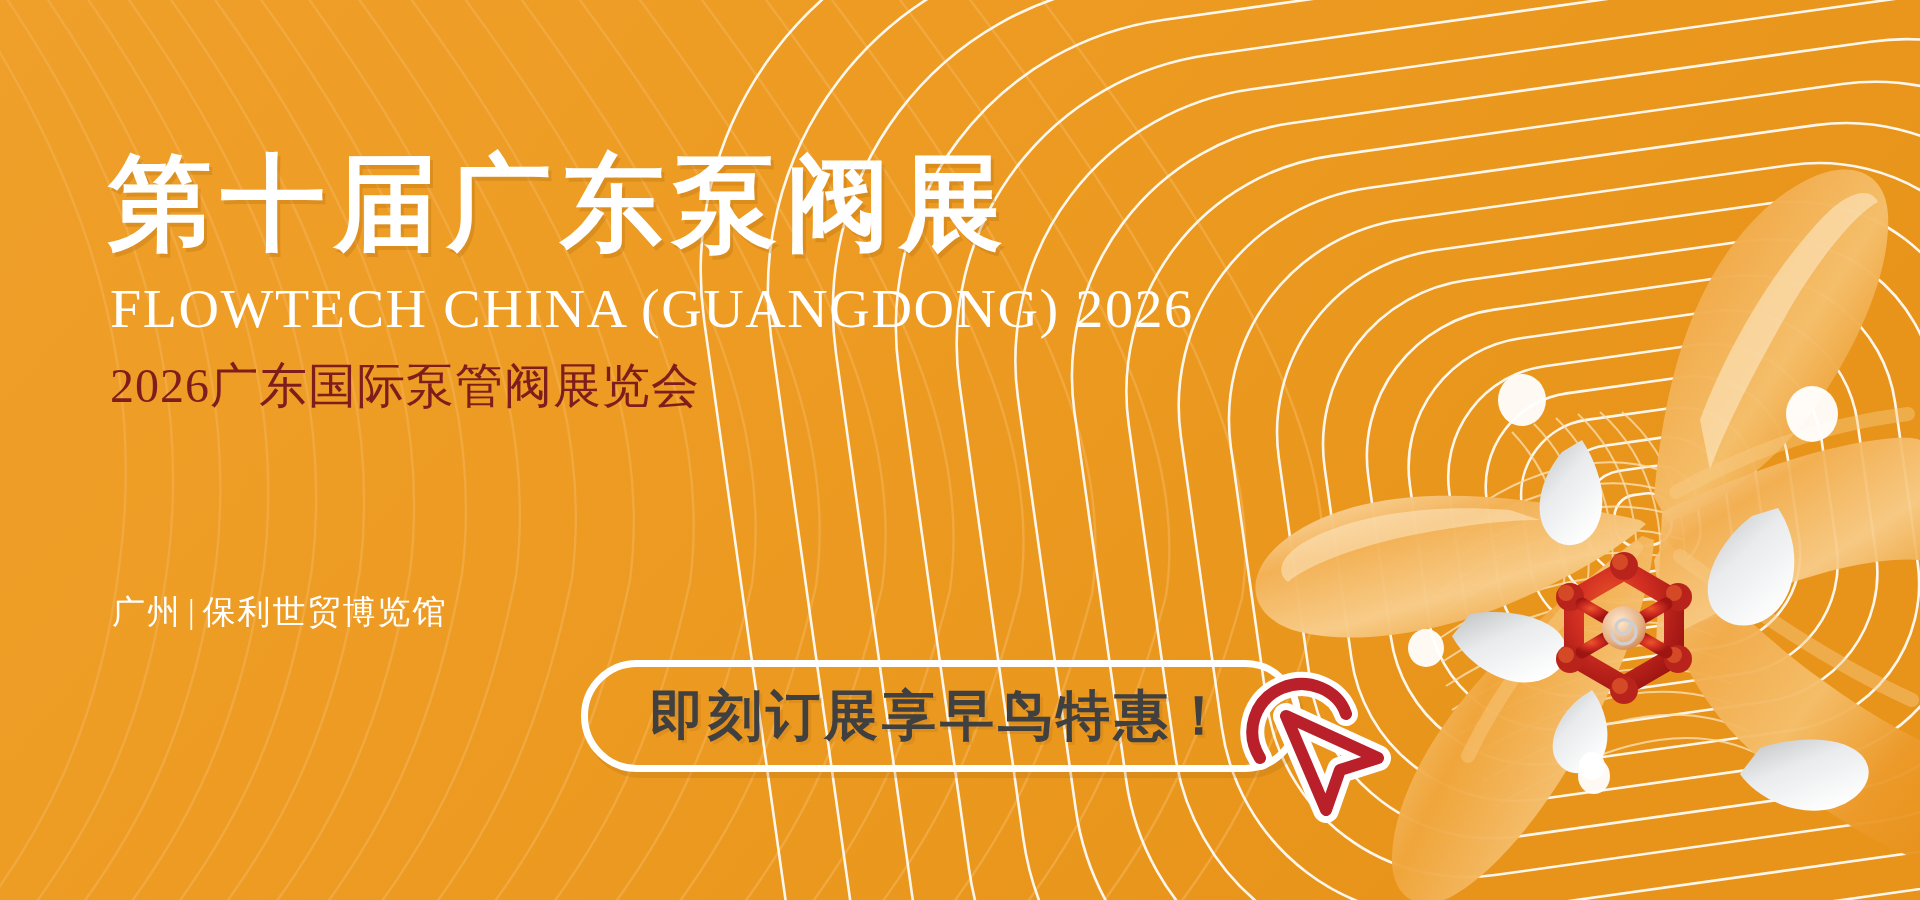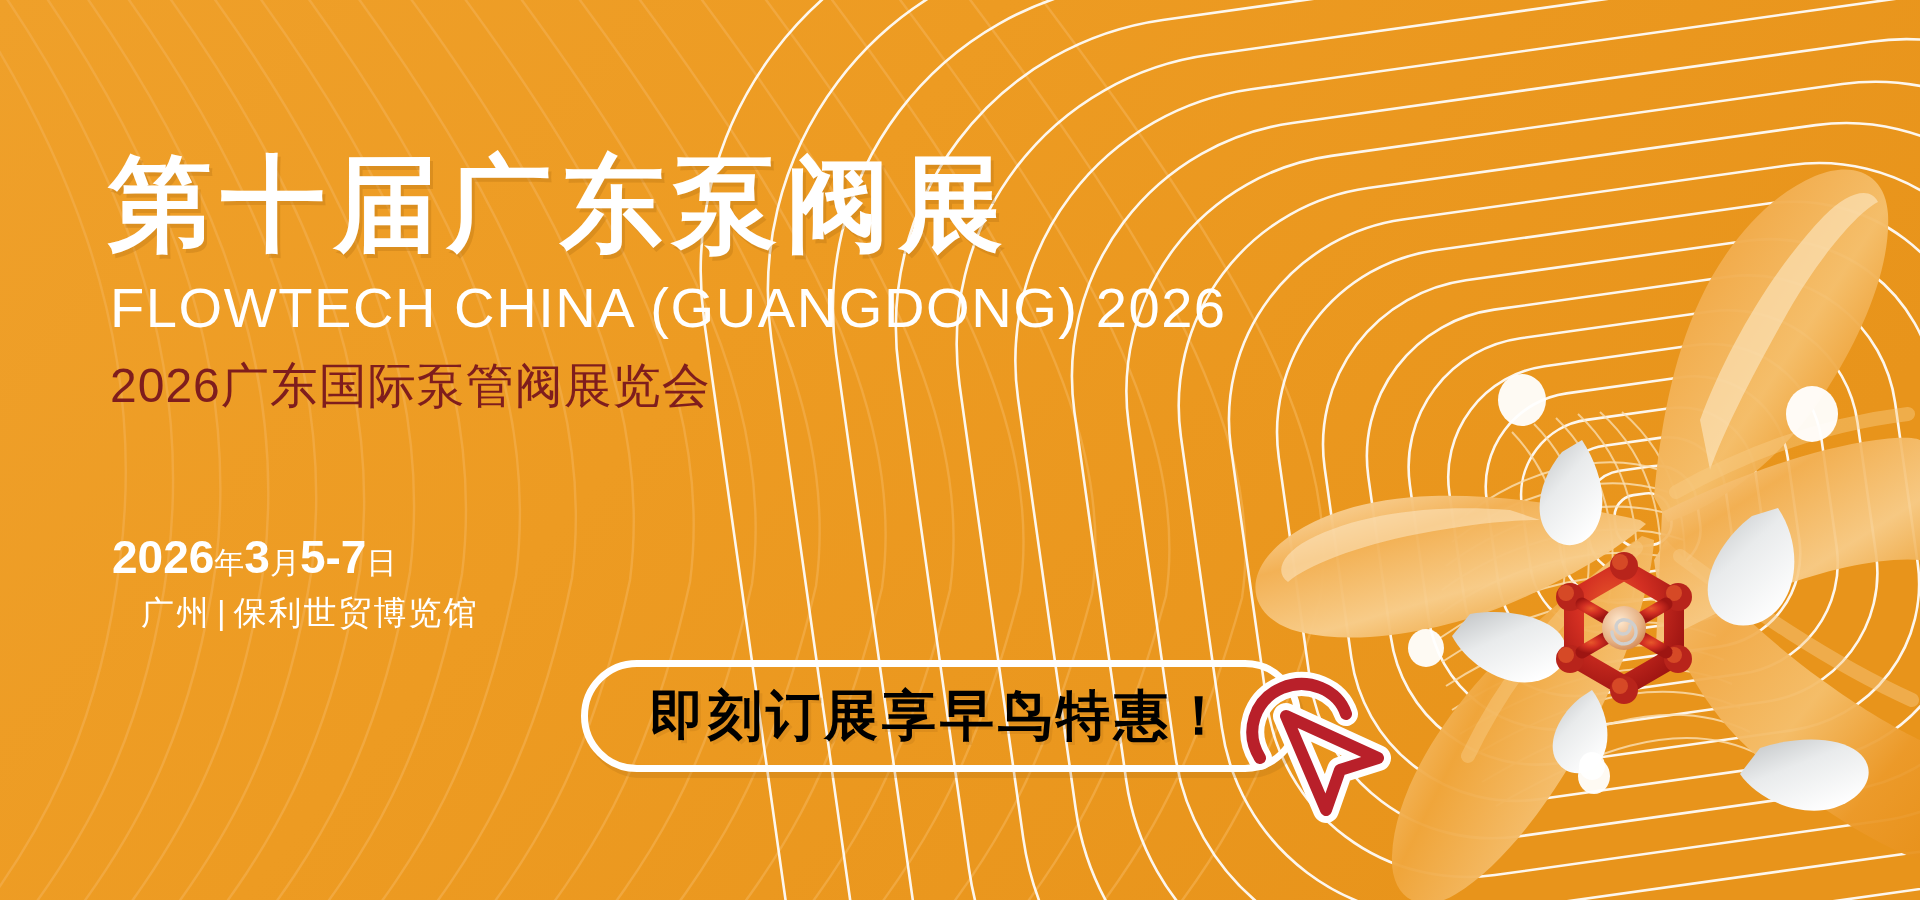--- a/index.html
+++ b/index.html
@@ -18,20 +18,21 @@
   
   .bg-layer { position:absolute; inset:0; pointer-events:none; }
   #bg-svg { position:absolute; left:0; top:0; width:1920px; height:900px; }
 
   
   .content {
     position:absolute;
     left:108px; top:0;
     width:1180px; height:900px;
     z-index:5;
+    font-family:Liberation Serif, serif;
   }
 
   .title-cn {
     position:absolute;
     left:0; top:152px;
     font-size:104px;
     line-height:1.0;
     font-weight:700;
     color:#ffffff;
     letter-spacing:9px;
@@ -76,21 +77,20 @@
 
   .venue-line {
     position:absolute;
     left:4px; top:596px;
     font-size:33px;
     line-height:1.0;
     font-weight:400;
     color:#ffffff;
     letter-spacing:2px;
     white-space:nowrap;
-    padding-left:29px;
   }
   .venue-line .sep { padding:0 6px; font-weight:300; }
 
   
   .cta {
     position:absolute;
     left:581px; top:660px;
     width:720px; height:112px;
     z-index:6;
   }
@@ -103,21 +103,21 @@
     box-shadow: 4px 6px 0 rgba(176,110,20,.25);
   }
   .cta-label {
     position:absolute;
     inset:0;
     display:flex;
     align-items:center;
     justify-content:center;
     font-size:54px;
     font-weight:700;
-    color:#000000;
+    color:#404040;
     letter-spacing:4px;
     white-space:nowrap;
     padding-left:12px;
     padding-right:14px;
     text-shadow: 3px 3px 0 rgba(176,110,20,.22);
   }
 
   
   .cursor-icon {
     position:absolute;
@@ -367,23 +367,20 @@
   </div>
 
   <div class="content">
 
     <div class="title-cn">第十届广东泵阀展</div>
 
     <div class="title-en">FLOWTECH CHINA (GUANGDONG) 2026</div>
 
     <div class="subtitle-cn">2026广东国际泵管阀展览会</div>
 
-    <div class="date-line">
-      <span class="big">2026</span><span class="small">年</span><span class="big">3</span><span class="small">月</span><span class="big">5-7</span><span class="small">日</span>
-    </div>
 
     <div class="venue-line">
       <span>广州</span><span class="sep">|</span><span>保利世贸博览馆</span>
     </div>
   </div>
 
   <div class="cta">
     <div class="cta-pill"></div>
     <div class="cta-label">即刻订展享早鸟特惠！</div>
   </div>

